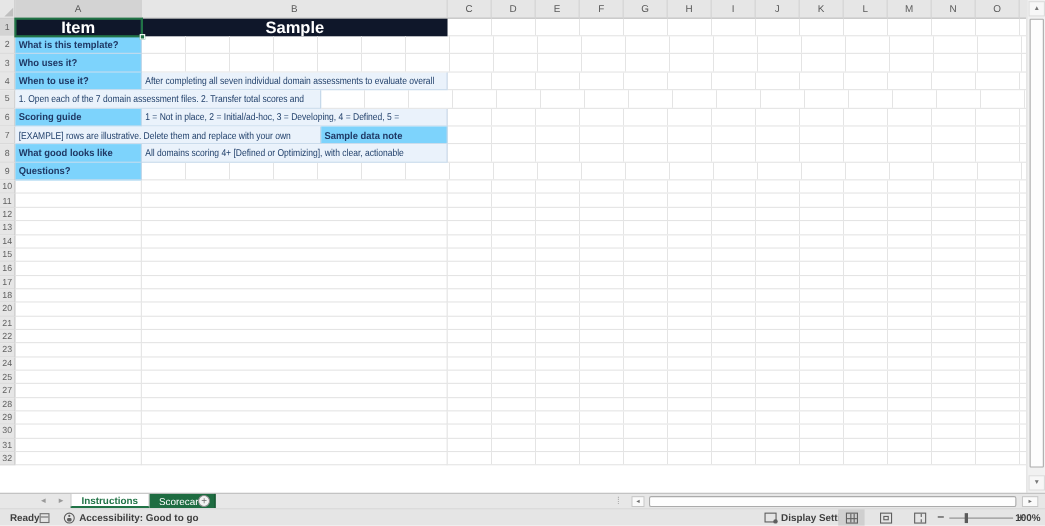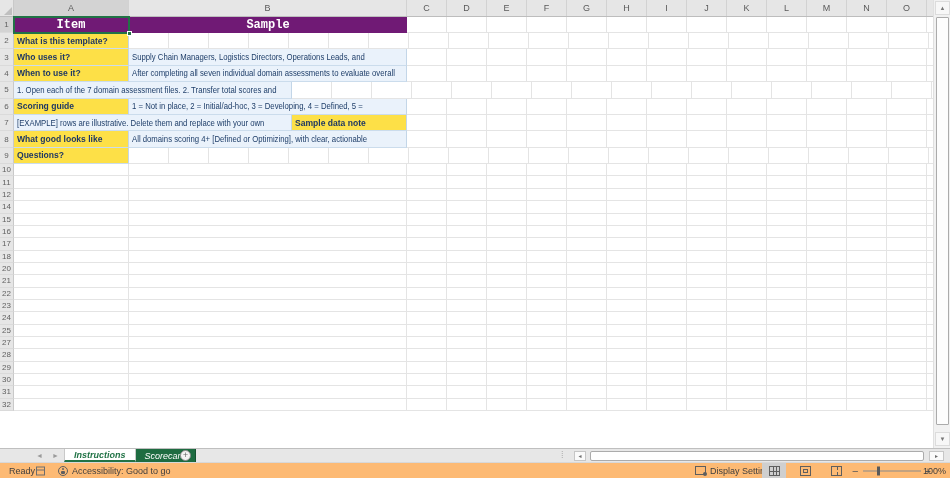--- a/index.html
+++ b/index.html
@@ -24,24 +24,24 @@
   .grid-row { display: flex; }
   .h-r1 { height: 16px; } .h-data { height: 16.4px; } .h-empty { height: 12.35px; }
   .rh { width: 14px; height: 100%; background: #E6E6E6; border-right: 1px solid #C9C9C9;
     border-bottom: 1px solid #DADADA; font-size: 8px; color: #616161;
     display: flex; align-items: center; justify-content: center; flex: none; }
   .rh-sel { background: #D3D3D3; }
 
   .cell { overflow: hidden; white-space: nowrap; display: flex; align-items: center;
     height: 100%; flex: none; }
   .cw-a { width: 115px; } .cw-b { width: 278px; }
-  .cell-hdr { background: #701a75; color: #FFFFFF; font-weight: bold; font-size: 12px;
-    justify-content: center; font-family: Liberation Mono, monospace; }
+  .cell-hdr { background: #0f172a; color: #FFFFFF; font-weight: bold; font-size: 15px;
+    justify-content: center; }
   .cell-hdr.cw-a { border-right: 1px solid #33507F; }
-  .cell-a { background: #fde047; border-right: 1px solid #C3D6E8;
+  .cell-a { background: #7dd3fc; border-right: 1px solid #C3D6E8;
     border-bottom: 1px solid #CBDCEC; color: #1F3864; font-weight: bold;
     font-size: 9px; padding-left: 3px; }
   .cell-b { background: #EAF2FB; border-right: 1px solid #C3D6E8;
     border-bottom: 1px solid #CBDCEC; color: #21406B; font-size: 9px; padding-left: 3px; }
   .cell-a > span { transform: scaleX(.95); transform-origin: 0 50%; display: inline-block; }
   .cell-b > span { transform: scaleX(.86); transform-origin: 0 50%; display: inline-block; }
 
   .seg-a { width: 115px; height: 100%; border-right: 1px solid #E4E4E4;
     border-bottom: 1px solid #E4E4E4; flex: none; }
   .seg-b { width: 278px; height: 100%; border-right: 1px solid #E4E4E4;
@@ -61,21 +61,21 @@
   .vs-btn { position: absolute; left: 1px; width: 15px; height: 14px; background: #F7F7F7;
     border: 1px solid #DCDCDC; color: #787878; font-size: 6px;
     display: flex; align-items: center; justify-content: center; }
   #vs-up { top: 1px; }
   #vs-down { bottom: 2px; }
   #vs-thumb { position: absolute; left: 2px; top: 17px; width: 13px; height: 408px;
     background: #FDFDFD; border: 1px solid #ABABAB; border-radius: 1px; }
 
   
   #tabbar { position: absolute; left: 0; top: 448px; width: 950px; height: 14px;
-    background: #E7E7E7; border-top: 1px solid #BFBFBF; font-style: italic; }
+    background: #E7E7E7; border-top: 1px solid #BFBFBF; }
   .navarr { position: absolute; top: 0; height: 100%; display: flex; align-items: center;
     font-size: 7px; color: #9A9A9A; }
   #nav-left { left: 36px; } #nav-right { left: 52px; }
   #tabs { position: absolute; left: 64px; top: 0; height: 100%; display: flex; }
   .sheet-tab { height: 100%; display: flex; align-items: center; padding: 0 9px;
     font-size: 9px; }
   .tab-active { background: #FFFFFF; color: #217346; font-weight: bold;
     border-left: 1px solid #C9C9C9; border-right: 1px solid #C9C9C9;
     border-bottom: 2px solid #217346; }
   .tab-inactive { background: #1E6C41; color: #FFFFFF; border-right: 1px solid #14522F; }
@@ -86,21 +86,21 @@
   .hs-btn { position: absolute; top: 2px; width: 12px; height: 10px; background: #FAFAFA;
     border: 1px solid #C6C6C6; color: #6E6E6E; font-size: 5px;
     display: flex; align-items: center; justify-content: center; }
   #hs-left { left: 574px; }
   #hs-right { left: 929px; width: 15px; }
   #hs-thumb { position: absolute; left: 590px; top: 2px; width: 334px; height: 10px;
     background: #FEFEFE; border: 1px solid #ABABAB; border-radius: 2px; }
 
   
   #statusbar { position: absolute; left: 0; top: 462px; width: 950px; height: 16px;
-    background: #fdba74; border-top: 1px solid #D8D8D8; font-size: 9px; color: #3F3F3F; }
+    background: #e5e5e5; border-top: 1px solid #D8D8D8; font-size: 9px; color: #3F3F3F; font-weight: bold; }
   .sb-item { position: absolute; top: 50%; transform: translateY(-50%); }
   #sb-ready { left: 9px; }
   #macro-icon { left: 36px; width: 9px; height: 9px; border: 1px solid #6E6E6E;
     background: linear-gradient(#6E6E6E,#6E6E6E) 0 2px / 100% 1px no-repeat; }
   #acc-group { left: 58px; display: flex; align-items: flex-end; gap: 4px; }
   .acc-icon { width: 10px; height: 10px; border: 1px solid #5F5F5F; border-radius: 50%;
     position: relative; flex: none; }
   .acc-icon::after { content: ""; position: absolute; left: 3px; top: 1.5px; width: 2px;
     height: 2px; background: #5F5F5F; border-radius: 50%; }
   .acc-icon::before { content: ""; position: absolute; left: 2px; top: 4.5px; width: 4px;
@@ -165,23 +165,20 @@
           <div class="cell cell-a cw-a">
             <span>What is this template?</span>
           </div>
           <div class="seg-right"></div>
         </div>
         <div class="grid-row h-data">
           <div class="rh">3</div>
           <div class="cell cell-a cw-a">
             <span>Who uses it?</span>
           </div>
-          <div class="cell cell-b cw-b">
-            <span>Supply Chain Managers, Logistics Directors, Operations Leads, and</span>
-          </div>
           <div class="seg-right"></div>
         </div>
         <div class="grid-row h-data">
           <div class="rh">4</div>
           <div class="cell cell-a cw-a">
             <span>When to use it?</span>
           </div>
           <div class="cell cell-b cw-b">
             <span>After completing all seven individual domain assessments to evaluate overall</span>
           </div>
@@ -238,20 +235,26 @@
           <div class="seg-right"></div>
         </div>
         <div class="grid-row h-empty">
           <div class="rh">11</div>
           <div class="seg-a"></div>
           <div class="seg-b"></div>
           <div class="seg-right"></div>
         </div>
         <div class="grid-row h-empty">
           <div class="rh">12</div>
+          <div class="seg-a"></div>
+          <div class="seg-b"></div>
+          <div class="seg-right"></div>
+        </div>
+        <div class="grid-row h-empty">
+          <div class="rh">13</div>
           <div class="seg-a"></div>
           <div class="seg-b"></div>
           <div class="seg-right"></div>
         </div>
         <div class="grid-row h-empty">
           <div class="rh">14</div>
           <div class="seg-a"></div>
           <div class="seg-b"></div>
           <div class="seg-right"></div>
         </div>

